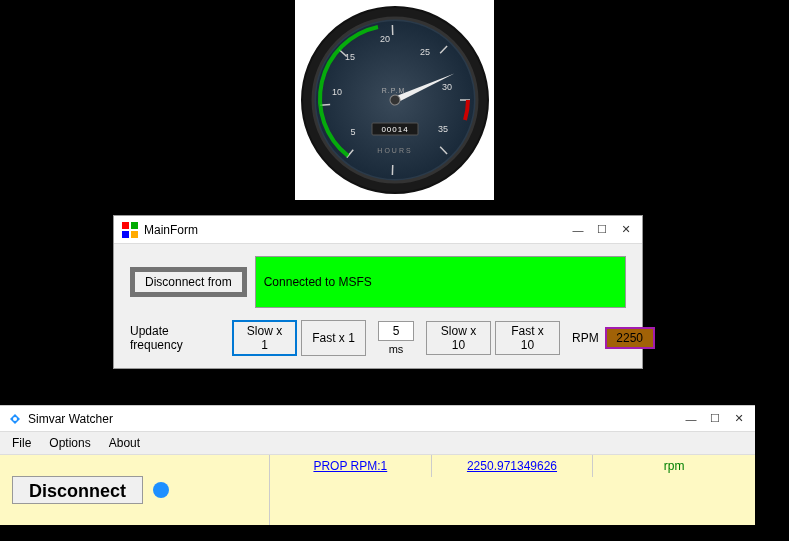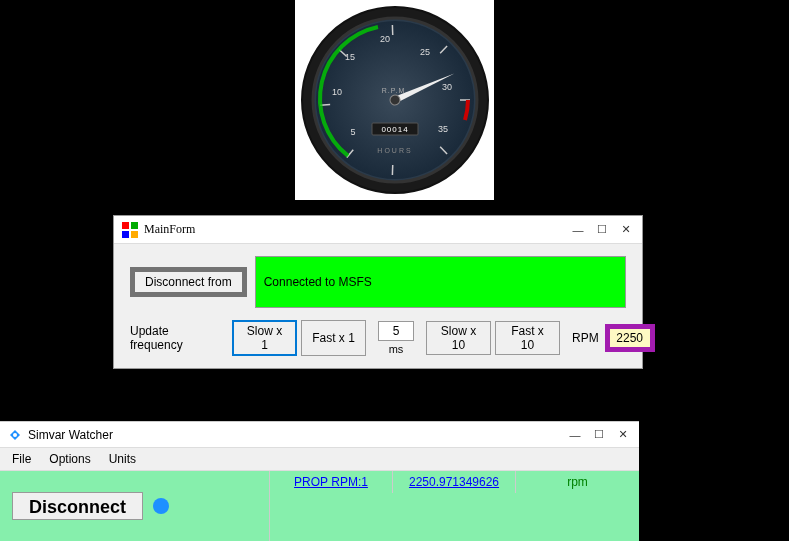--- a/index.html
+++ b/index.html
@@ -73,21 +73,20 @@
       align-items: center;
       justify-content: space-between;
       border-bottom: 1px solid #ddd;
       height: 28px;
     }
 
     .titlebar-left {
       display: flex;
       align-items: center;
       gap: 6px;
-      font-family: Liberation Serif, serif;
     }
 
     .titlebar-title {
       font-size: 12px;
       font-weight: normal;
     }
 
     .titlebar-controls {
       display: flex;
       gap: 8px;
@@ -189,35 +188,35 @@
       display: flex;
       align-items: center;
       gap: 6px;
     }
 
     .rpm-label {
       font-size: 12px;
     }
 
     .rpm-value {
-      border: 5px solid #a21caf;
-      background: #fef9c3;
+      border: 2px solid #a21caf;
+      background: #a16207;
       padding: 2px 6px;
       font-size: 12px;
       min-width: 50px;
       text-align: center;
     }
 
     
     .simvar-watcher {
       position: absolute;
-      bottom: 0;
+      bottom: 16px;
       left: 0;
-      width: 639px;
-      background: #86efac;
+      width: 755px;
+      background: #fef9c3;
       border-top: 1px solid #ccc;
     }
 
     .simvar-titlebar {
       background: #fff;
       display: flex;
       align-items: center;
       justify-content: space-between;
       padding: 3px 8px;
       border-bottom: 1px solid #ddd;
@@ -501,21 +500,21 @@
     <div class="simvar-controls">
       <button class="titlebar-btn">—</button>
       <button class="titlebar-btn">☐</button>
       <button class="titlebar-btn">✕</button>
     </div>
   </div>
 
   <div class="simvar-menubar">
     <span class="menu-item">File</span>
     <span class="menu-item">Options</span>
-    <span class="menu-item">Units</span>
+    <span class="menu-item">About</span>
   </div>
 
   <div class="simvar-content">
 
     <div class="simvar-left">
       <button class="btn-disconnect-main">Disconnect</button>
 
       <div class="blue-dot"></div>
 
     </div>

